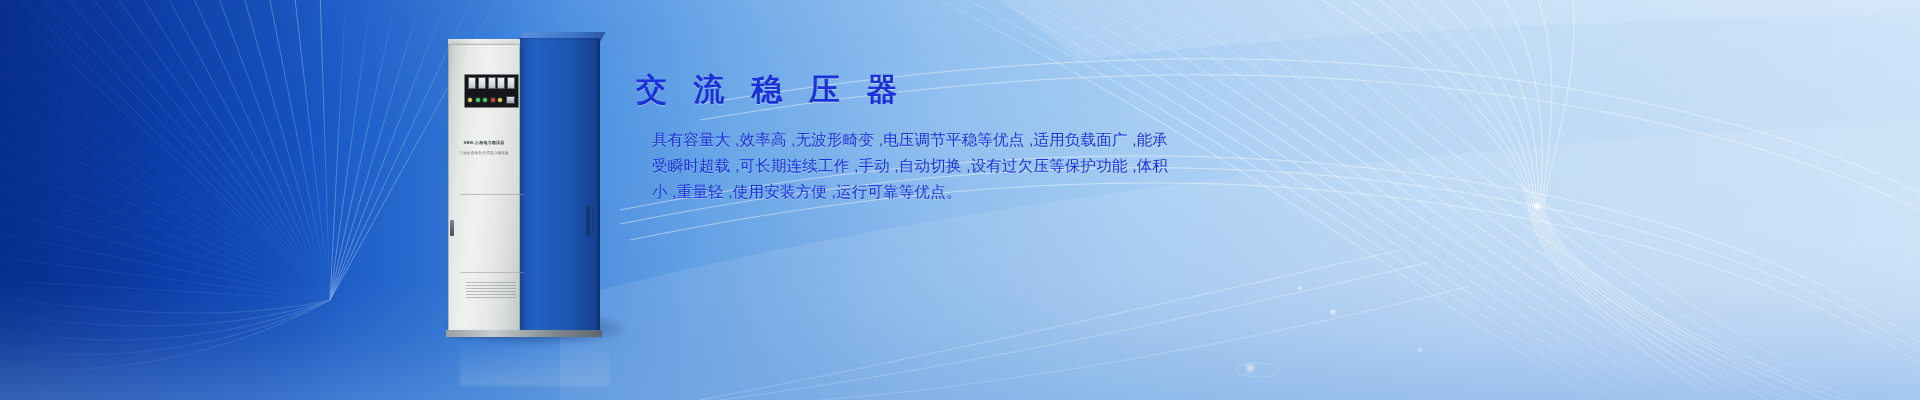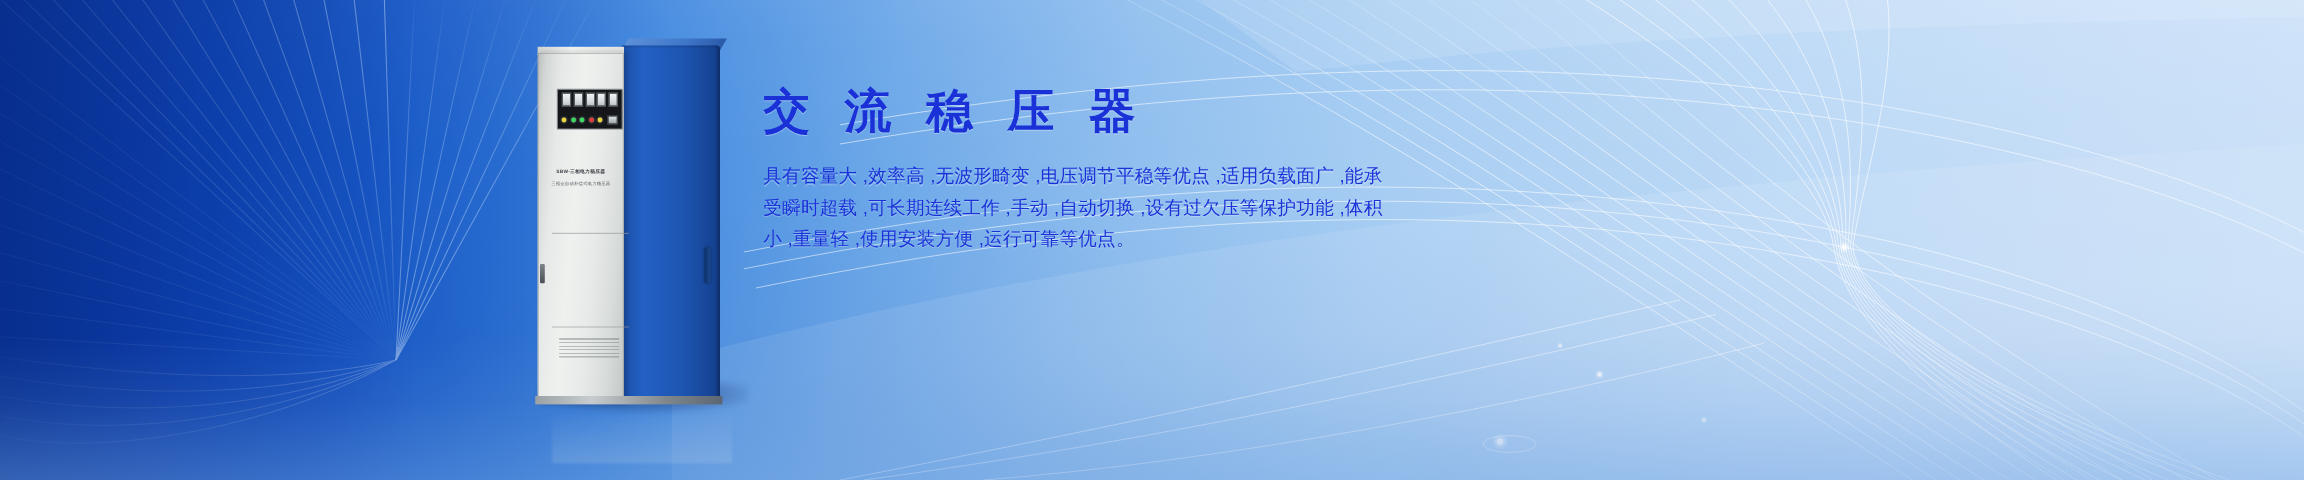--- a/index.html
+++ b/index.html
@@ -264,34 +264,34 @@
   }
 
   
   .copy {
     position: absolute;
     left: 636px;
     top: 74px;
     width: 560px;
   }
   .headline {
-    font-size: 39px;
+    font-size: 31px;
     font-weight: bold;
     color: #1a31d8;
     letter-spacing: 9px;
     line-height: 1;
     margin: 0 0 22px 0;
     white-space: nowrap;
     text-shadow: 0 1px 0 rgba(255,255,255,0.35);
   }
   .subcopy {
     font-size: 15.5px;
     line-height: 26px;
     color: #1a31d8;
-    margin: 0;
+    margin: 16px;
     letter-spacing: .2px;
     width: 520px;
     text-shadow: 0 1px 0 rgba(255,255,255,0.28);
   }
 </style>
 </head>
 <body>
 
 <div id="banner">
 

